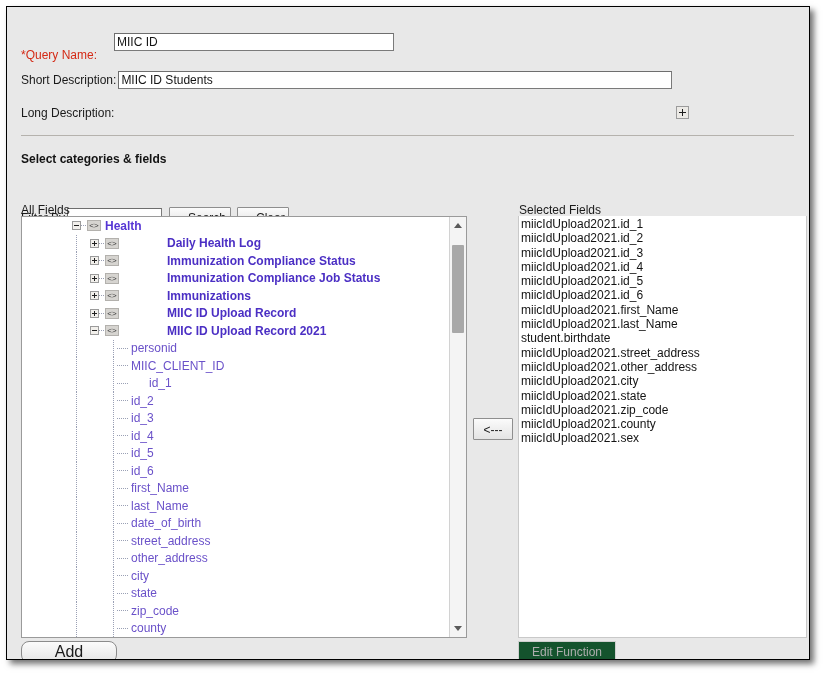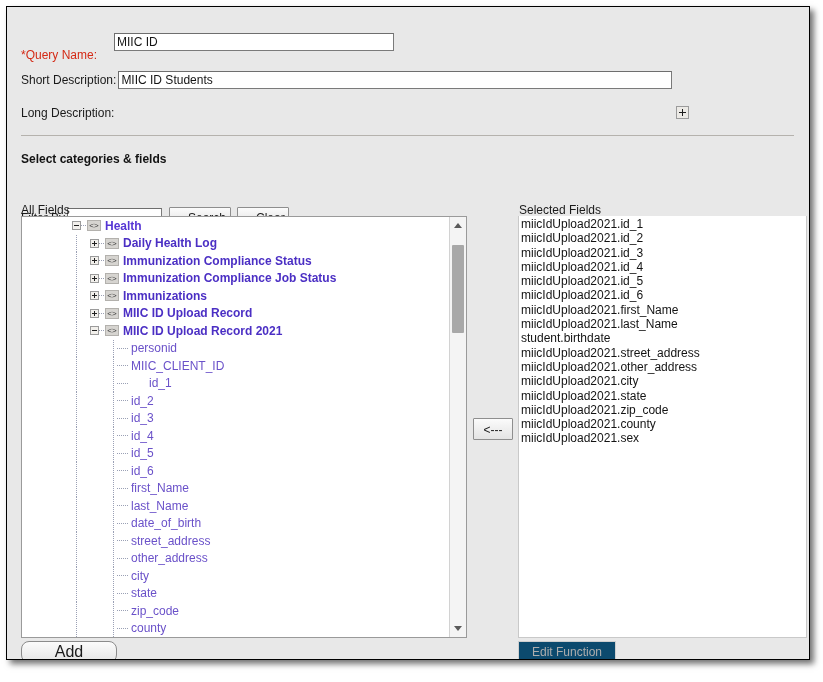--- a/index.html
+++ b/index.html
@@ -241,20 +241,21 @@
     line-height: 9px;
     text-align: center;
     color: #3a3a3a;
     font-family: "Liberation Sans", sans-serif;
     flex: 0 0 auto;
     margin-right: 4px;
   }
   .node-label-cat {
     color: #4b2fc4;
     font-weight: bold;
+    margin-left: 44px;
   }
   .node-label-root {
     color: #5636d4;
     font-weight: bold;
   }
   .node-label-leaf {
     color: #6a51c9;
     font-weight: normal;
   }
   .leaf-connector {
@@ -369,21 +370,21 @@
   }
   #edit-function-button {
     position: absolute;
     left: 511px;
     top: 634px;
     width: 98px;
     height: 22px;
     font-family: "Liberation Sans", sans-serif;
     font-size: 12px;
     color: #adadad;
-    background: #0c4a6e;
+    background: #14532d;
     border: 1px solid #cfcfcf;
     border-radius: 1px;
     cursor: default;
     box-sizing: border-box;
   }
 </style>
 </head>
 <body>
 
 <div id="window-frame">

